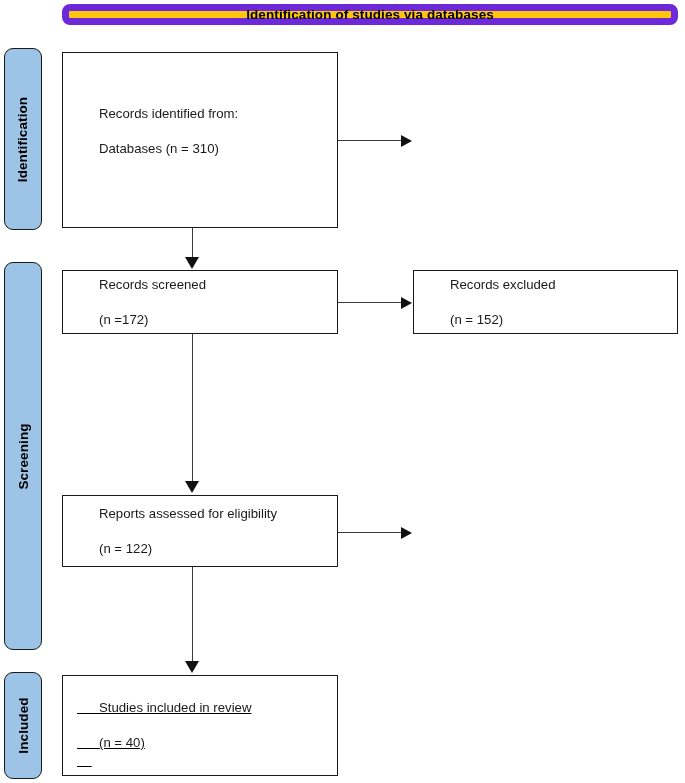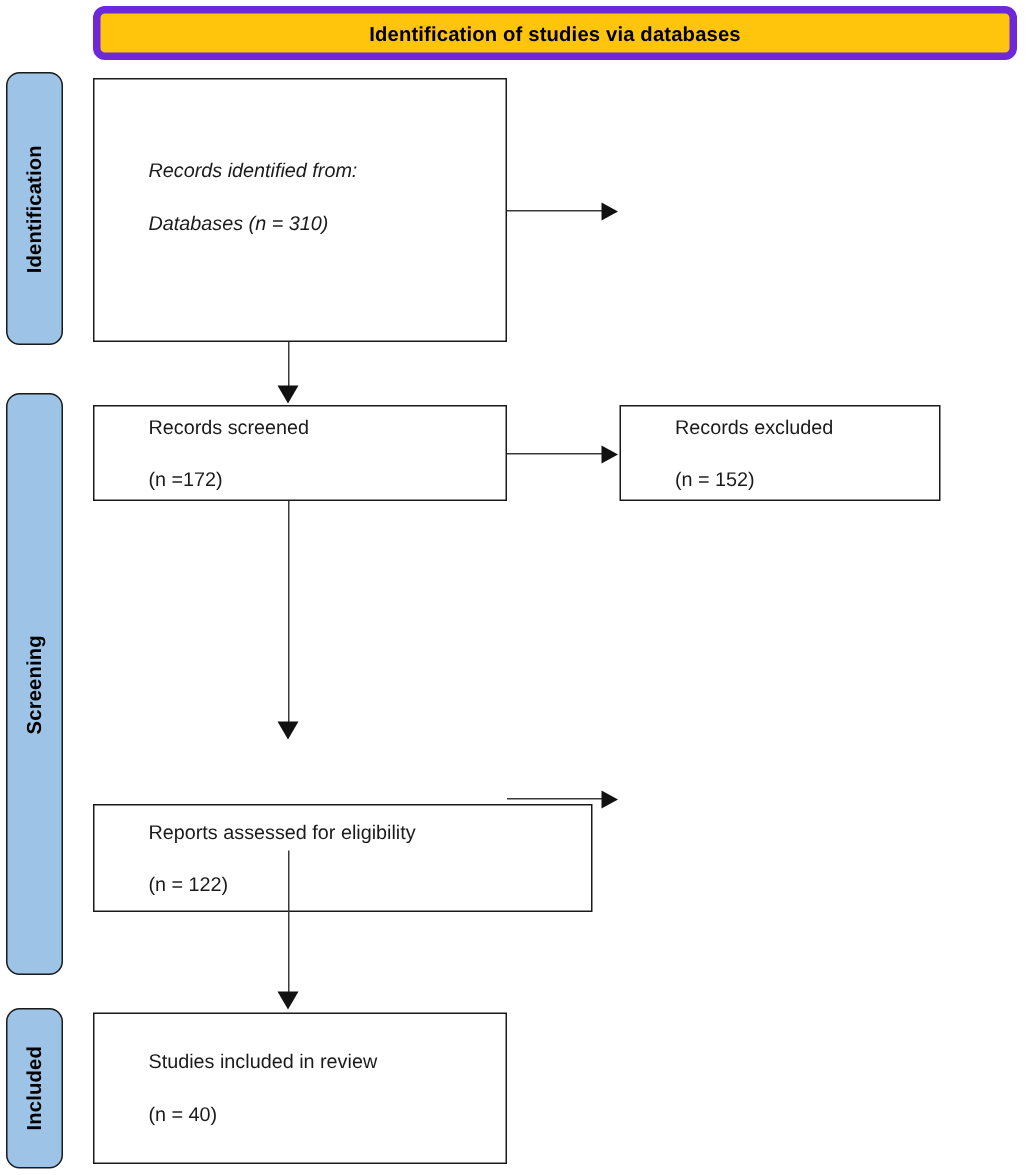--- a/index.html
+++ b/index.html
@@ -18,23 +18,23 @@
     overflow: hidden;
     background: #ffffff;
   }
 
   
   .banner {
     position: absolute;
     left: 62px;
     top: 4px;
     width: 616px;
-    height: 36px;
+    height: 21px;
     background: #FFC40C;
-    border: 5px solid #6d28d9;
+    border: 7px solid #6d28d9;
     border-radius: 8px;
     display: flex;
     align-items: center;
     justify-content: center;
     box-sizing: border-box;
   }
   .banner-text {
     font-size: 13.5px;
     font-weight: bold;
     color: #000000;
@@ -80,27 +80,27 @@
   }
   .node-text {
     font-size: 13.2px;
     line-height: 1.32;
     color: #1a1a1a;
     white-space: pre-wrap;
   }
   .node-text .indent { display: block; padding-left: 22px; }
   .node-text em { font-style: italic; }
 
-  #node-identified   { left: 62px;  top: 52px;  width: 276px; height: 176px; font-style: italic; }
+  #node-identified   { left: 62px;  top: 52px;  width: 276px; height: 176px; }
   #node-removed      { left: 413px; top: 52px;  width: 265px; height: 176px; }
   #node-screened     { left: 62px;  top: 270px; width: 276px; height: 64px;  }
-  #node-excluded     { left: 413px; top: 270px; width: 214px; height: 64px;  }
-  #node-eligibility  { left: 62px;  top: 495px; width: 333px; height: 72px; margin-top: 41px;  }
+  #node-excluded     { left: 413px; top: 270px; width: 265px; height: 64px;  }
+  #node-eligibility  { left: 62px;  top: 495px; width: 276px; height: 72px;  }
   #node-rep-excluded { left: 413px; top: 513px; width: 265px; height: 143px; }
-  #node-included     { left: 62px;  top: 675px; width: 276px; height: 101px; }
+  #node-included     { left: 62px;  top: 675px; width: 276px; height: 101px; text-decoration: underline; }
 
   
   .connector { position: absolute; }
   .hline {
     position: absolute;
     height: 0;
     border-top: 1.6px solid #3a3a3a;
   }
   .vline {
     position: absolute;

